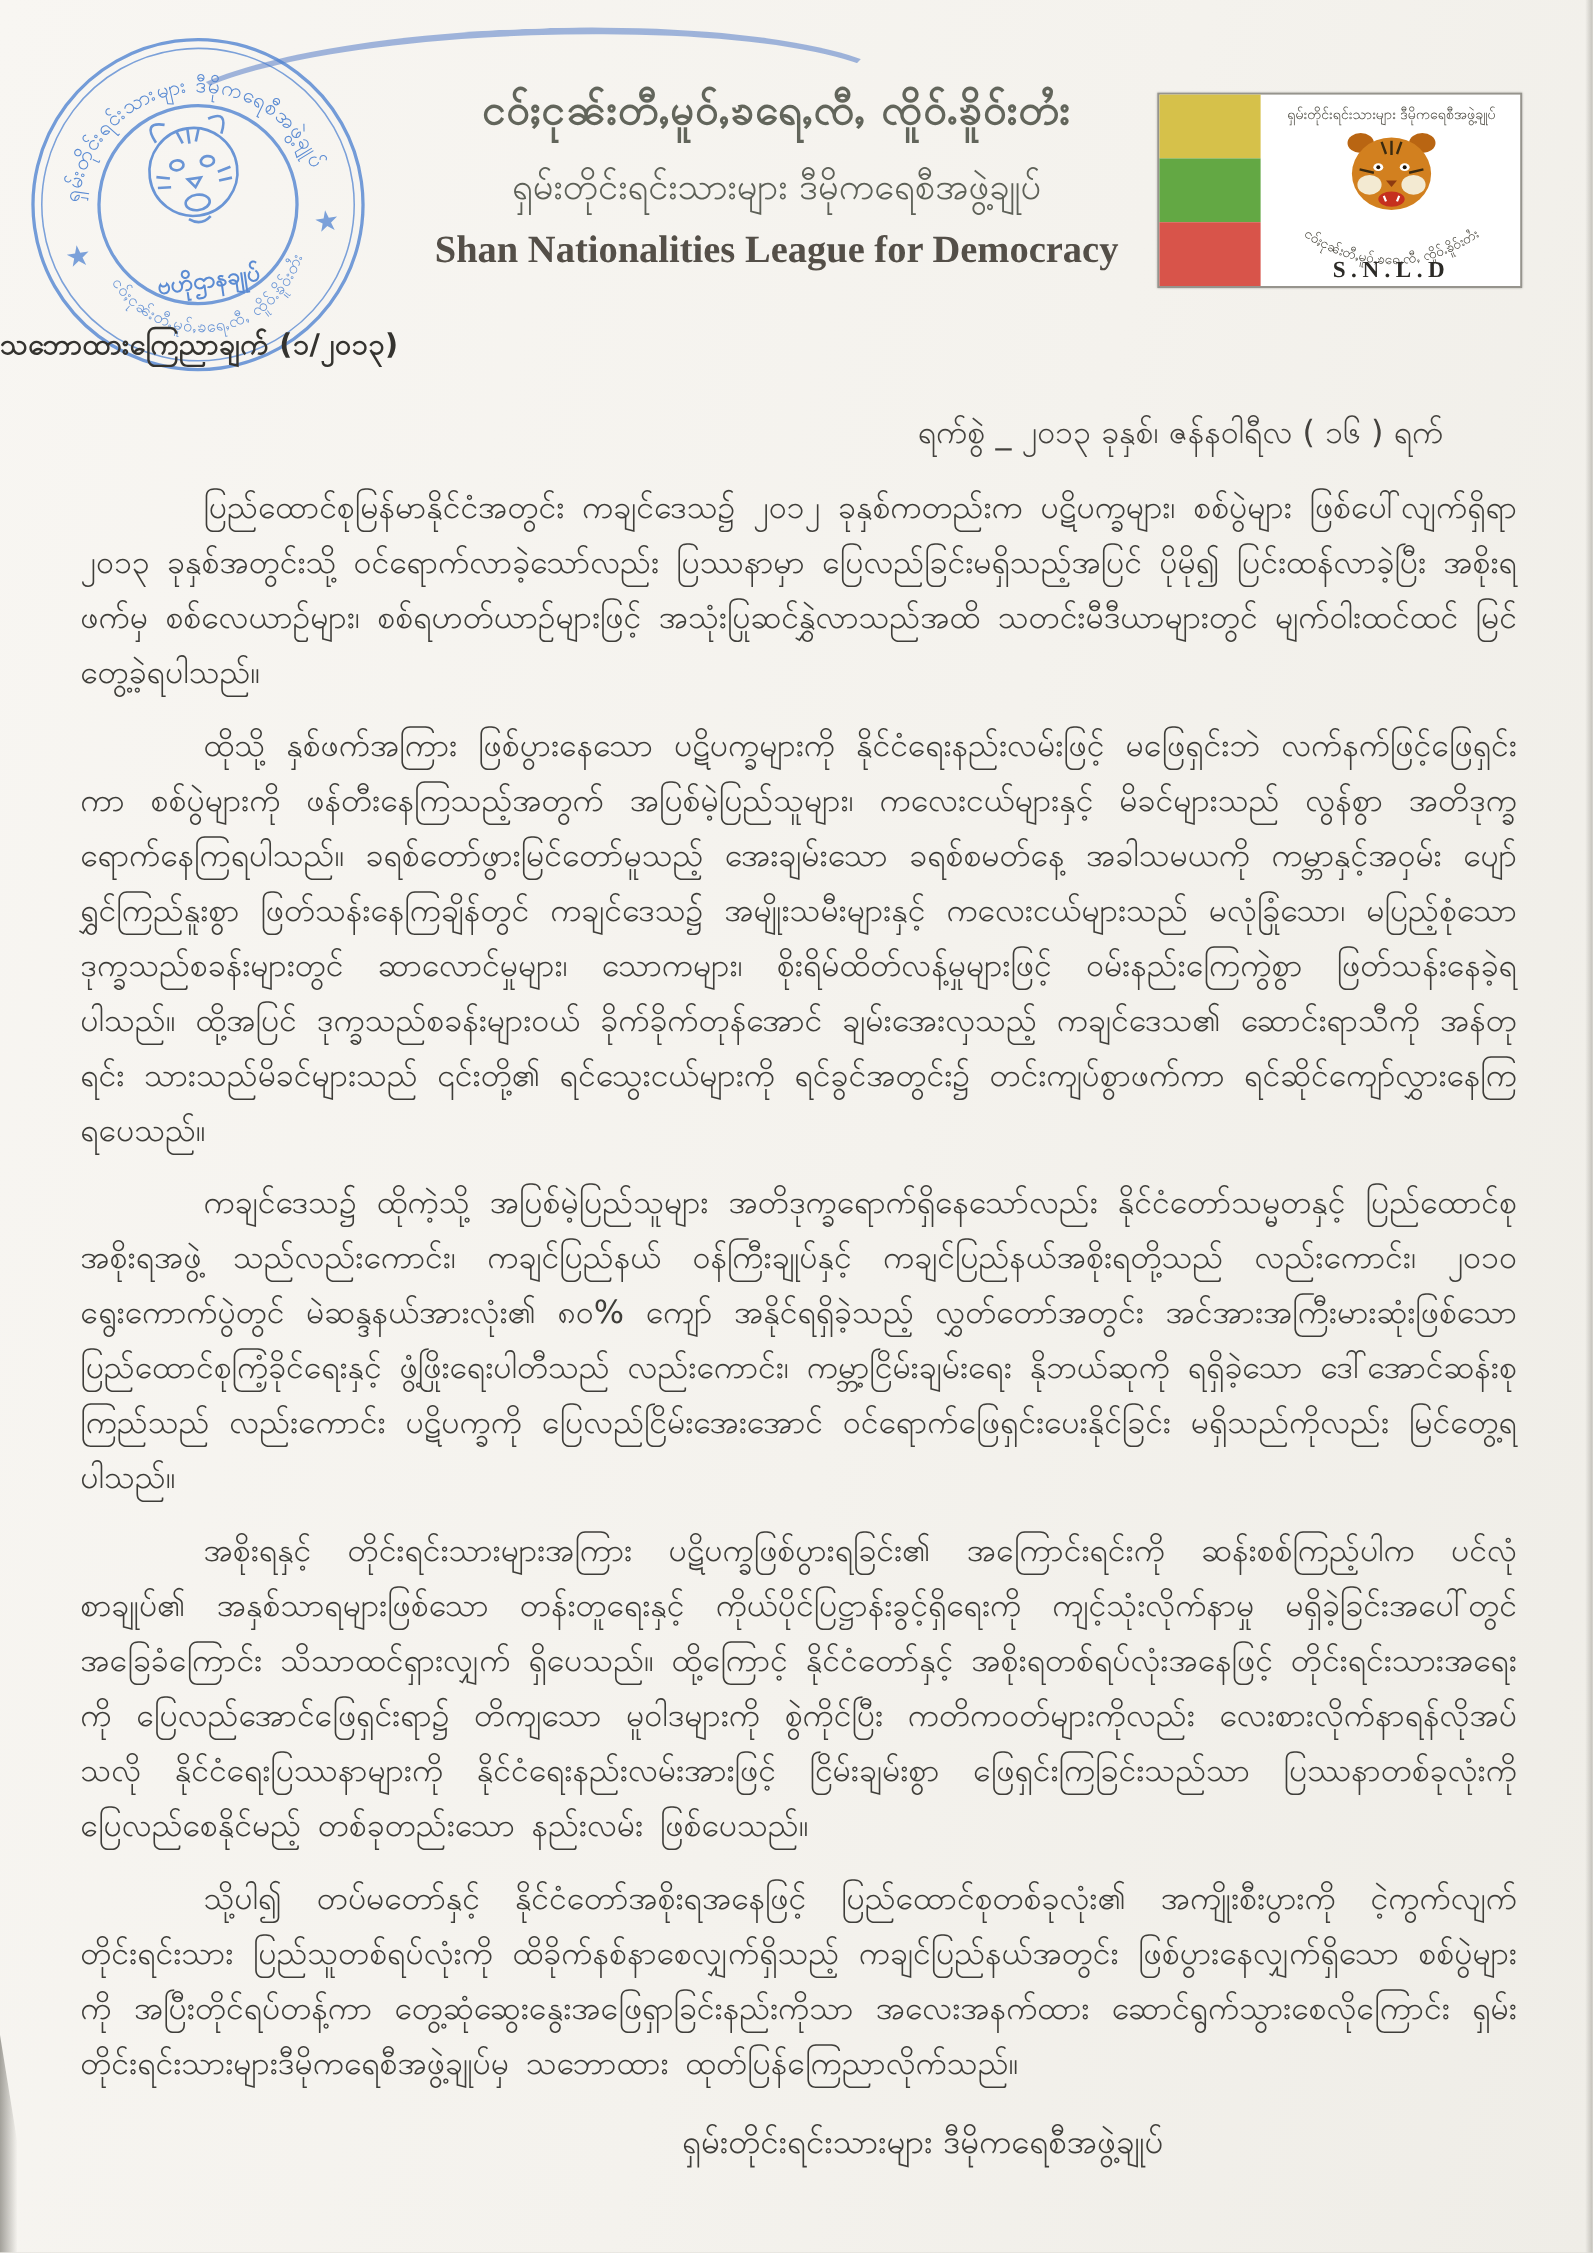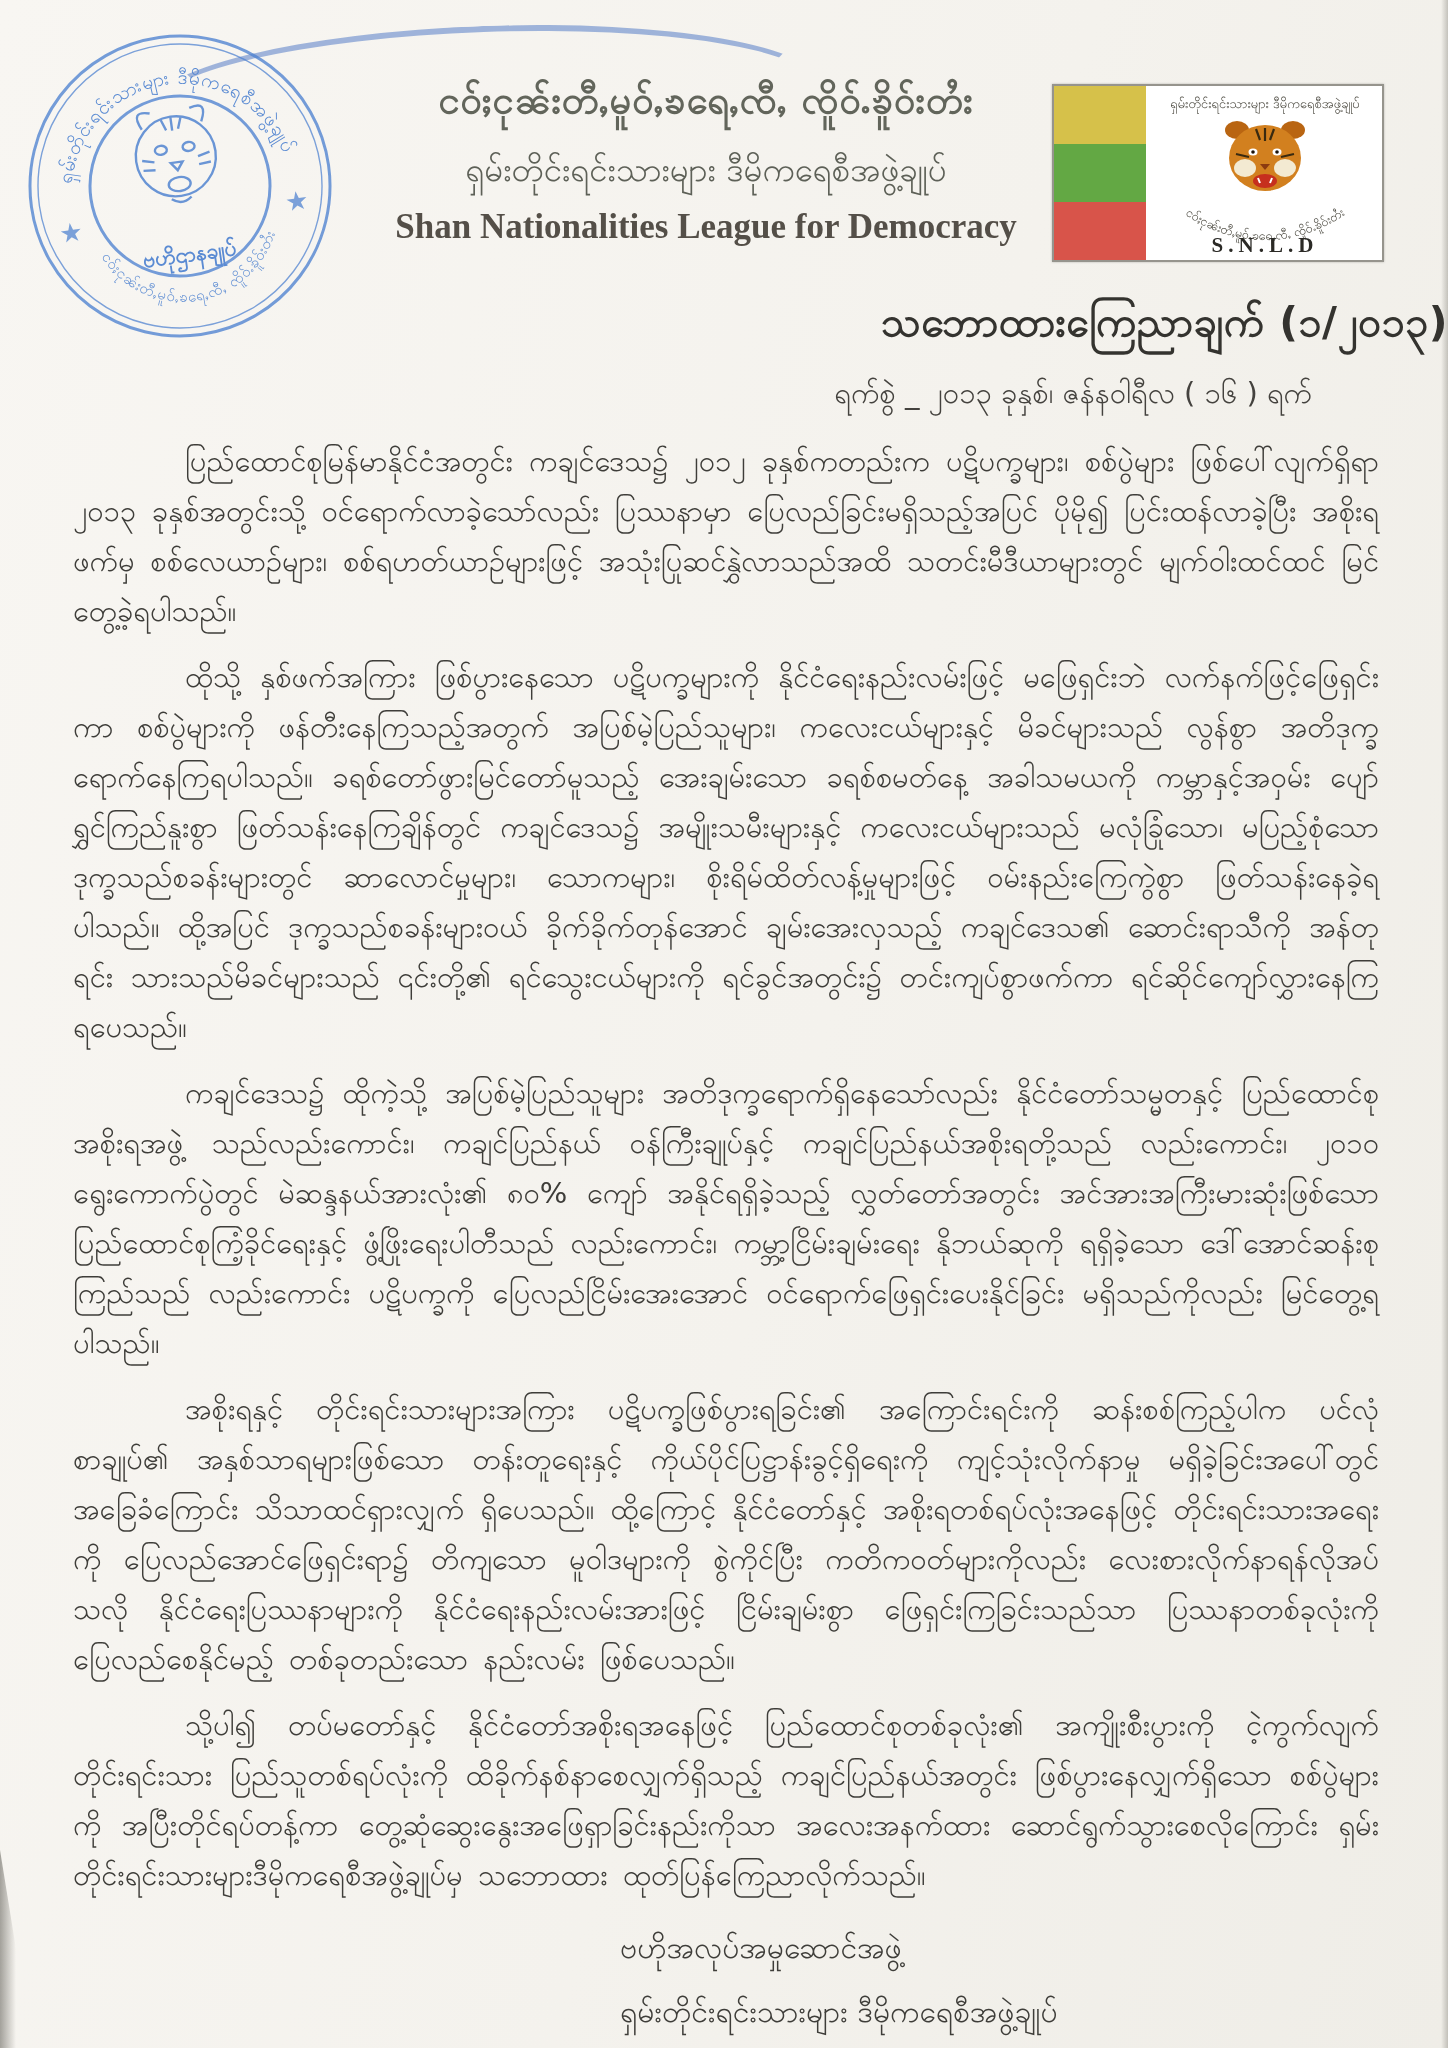--- a/index.html
+++ b/index.html
@@ -24,22 +24,22 @@
   
   .header-block { position:absolute; left:300px; top:76px; width:812px; text-align:center; }
   .shan-title   { font-size:38px; font-weight:bold; color:#62655b; letter-spacing:1px; }
   .burmese-title{ font-size:33px; color:#5d6057; margin-top:16px; }
   .english-title{ font-family:Liberation Serif, serif; font-size:35px; font-weight:bold;
                   color:#544f48; margin-top:10px; }
   
   .logo { position:absolute; top:84px; right:64px; width:332px; height:178px;
           filter:drop-shadow(0 0 1px rgba(0,0,0,.25)); }
   
-  .statement-title { position:absolute; top:296px; left:0; width:100%; text-align:right;
-    font-size:41px; font-weight:bold; color:#34332f; letter-spacing:.5px; }
+  .statement-title { position:absolute; top:296px; left:0; width:100%; text-align:left;
+    font-size:26px; font-weight:bold; color:#34332f; letter-spacing:.5px; }
   .date-line { position:absolute; top:374px; right:136px; font-size:29px; color:#44423e;margin-left:48px; }
   
   .content { position:absolute; left:57px; right:53px; top:420px; }
   .body-par { margin:16px; font-size:29px; line-height:50px; text-align:justify;
     text-indent:112px; color:#3e3d39; word-spacing:6px; }
   .signature { margin-top:14px; margin-left:563px; font-size:30px; line-height:64px;
     color:#3e3d39; }
   .signature div { white-space:nowrap; }
 </style>
 </head>
@@ -129,18 +129,17 @@
   <div class="statement-title">သဘောထားကြေညာချက် (၁/၂၀၁၃)</div>
   <div class="date-line">ရက်စွဲ _ ၂၀၁၃ ခုနှစ်၊ ဇန်နဝါရီလ ( ၁၆ ) ရက်</div>
 
   <div class="content">
     <p class="body-par">ပြည်ထောင်စုမြန်မာနိုင်ငံအတွင်း ကချင်ဒေသ၌ ၂၀၁၂ ခုနှစ်ကတည်းက ပဋိပက္ခများ၊ စစ်ပွဲများ ဖြစ်ပေါ်လျက်ရှိရာ ၂၀၁၃ ခုနှစ်အတွင်းသို့ ဝင်ရောက်လာခဲ့သော်လည်း ပြဿနာမှာ ပြေလည်ခြင်းမရှိသည့်အပြင် ပိုမို၍ ပြင်းထန်လာခဲ့ပြီး အစိုးရဖက်မှ စစ်လေယာဉ်များ၊ စစ်ရဟတ်ယာဉ်များဖြင့် အသုံးပြုဆင်နွှဲလာသည်အထိ သတင်းမီဒီယာများတွင် မျက်ဝါးထင်ထင် မြင်တွေ့ခဲ့ရပါသည်။</p>
     <p class="body-par">ထိုသို့ နှစ်ဖက်အကြား ဖြစ်ပွားနေသော ပဋိပက္ခများကို နိုင်ငံရေးနည်းလမ်းဖြင့် မဖြေရှင်းဘဲ လက်နက်ဖြင့်ဖြေရှင်းကာ စစ်ပွဲများကို ဖန်တီးနေကြသည့်အတွက် အပြစ်မဲ့ပြည်သူများ၊ ကလေးငယ်များနှင့် မိခင်များသည် လွန်စွာ အတိဒုက္ခရောက်နေကြရပါသည်။ ခရစ်တော်ဖွားမြင်တော်မူသည့် အေးချမ်းသော ခရစ်စမတ်နေ့ အခါသမယကို ကမ္ဘာနှင့်အဝှမ်း ပျော်ရွှင်ကြည်နူးစွာ ဖြတ်သန်းနေကြချိန်တွင် ကချင်ဒေသ၌ အမျိုးသမီးများနှင့် ကလေးငယ်များသည် မလုံခြုံသော၊ မပြည့်စုံသော ဒုက္ခသည်စခန်းများတွင် ဆာလောင်မှုများ၊ သောကများ၊ စိုးရိမ်ထိတ်လန့်မှုများဖြင့် ဝမ်းနည်းကြေကွဲစွာ ဖြတ်သန်းနေခဲ့ရပါသည်။ ထို့အပြင် ဒုက္ခသည်စခန်းများဝယ် ခိုက်ခိုက်တုန်အောင် ချမ်းအေးလှသည့် ကချင်ဒေသ၏ ဆောင်းရာသီကို အန်တုရင်း သားသည်မိခင်များသည် ၎င်းတို့၏ ရင်သွေးငယ်များကို ရင်ခွင်အတွင်း၌ တင်းကျပ်စွာဖက်ကာ ရင်ဆိုင်ကျော်လွှားနေကြရပေသည်။</p>
     <p class="body-par">ကချင်ဒေသ၌ ထိုကဲ့သို့ အပြစ်မဲ့ပြည်သူများ အတိဒုက္ခရောက်ရှိနေသော်လည်း နိုင်ငံတော်သမ္မတနှင့် ပြည်ထောင်စုအစိုးရအဖွဲ့ သည်လည်းကောင်း၊ ကချင်ပြည်နယ် ဝန်ကြီးချုပ်နှင့် ကချင်ပြည်နယ်အစိုးရတို့သည် လည်းကောင်း၊ ၂၀၁၀ ရွေးကောက်ပွဲတွင် မဲဆန္ဒနယ်အားလုံး၏ ၈၀% ကျော် အနိုင်ရရှိခဲ့သည့် လွှတ်တော်အတွင်း အင်အားအကြီးမားဆုံးဖြစ်သော ပြည်ထောင်စုကြံ့ခိုင်ရေးနှင့် ဖွံ့ဖြိုးရေးပါတီသည် လည်းကောင်း၊ ကမ္ဘာ့ငြိမ်းချမ်းရေး နိုဘယ်ဆုကို ရရှိခဲ့သော ဒေါ်အောင်ဆန်းစုကြည်သည် လည်းကောင်း ပဋိပက္ခကို ပြေလည်ငြိမ်းအေးအောင် ဝင်ရောက်ဖြေရှင်းပေးနိုင်ခြင်း မရှိသည်ကိုလည်း မြင်တွေ့ရပါသည်။</p>
     <p class="body-par">အစိုးရနှင့် တိုင်းရင်းသားများအကြား ပဋိပက္ခဖြစ်ပွားရခြင်း၏ အကြောင်းရင်းကို ဆန်းစစ်ကြည့်ပါက ပင်လုံစာချုပ်၏ အနှစ်သာရများဖြစ်သော တန်းတူရေးနှင့် ကိုယ်ပိုင်ပြဋ္ဌာန်းခွင့်ရှိရေးကို ကျင့်သုံးလိုက်နာမှု မရှိခဲ့ခြင်းအပေါ်တွင် အခြေခံကြောင်း သိသာထင်ရှားလျှက် ရှိပေသည်။ ထို့ကြောင့် နိုင်ငံတော်နှင့် အစိုးရတစ်ရပ်လုံးအနေဖြင့် တိုင်းရင်းသားအရေးကို ပြေလည်အောင်ဖြေရှင်းရာ၌ တိကျသော မူဝါဒများကို စွဲကိုင်ပြီး ကတိကဝတ်များကိုလည်း လေးစားလိုက်နာရန်လိုအပ်သလို နိုင်ငံရေးပြဿနာများကို နိုင်ငံရေးနည်းလမ်းအားဖြင့် ငြိမ်းချမ်းစွာ ဖြေရှင်းကြခြင်းသည်သာ ပြဿနာတစ်ခုလုံးကို ပြေလည်စေနိုင်မည့် တစ်ခုတည်းသော နည်းလမ်း ဖြစ်ပေသည်။</p>
     <p class="body-par">သို့ပါ၍ တပ်မတော်နှင့် နိုင်ငံတော်အစိုးရအနေဖြင့် ပြည်ထောင်စုတစ်ခုလုံး၏ အကျိုးစီးပွားကို ငဲ့ကွက်လျက် တိုင်းရင်းသား ပြည်သူတစ်ရပ်လုံးကို ထိခိုက်နစ်နာစေလျှက်ရှိသည့် ကချင်ပြည်နယ်အတွင်း ဖြစ်ပွားနေလျှက်ရှိသော စစ်ပွဲများကို အပြီးတိုင်ရပ်တန့်ကာ တွေ့ဆုံဆွေးနွေးအဖြေရှာခြင်းနည်းကိုသာ အလေးအနက်ထား ဆောင်ရွက်သွားစေလိုကြောင်း ရှမ်းတိုင်းရင်းသားများဒီမိုကရေစီအဖွဲ့ချုပ်မှ သဘောထား ထုတ်ပြန်ကြေညာလိုက်သည်။</p>
     <div class="signature">
-      <div>ဗဟိုအလုပ်အမှုဆောင်အဖွဲ့</div>
       <div>ရှမ်းတိုင်းရင်းသားများ ဒီမိုကရေစီအဖွဲ့ချုပ်</div>
     </div>
   </div>
 
 </div>
 
 </body></html>

